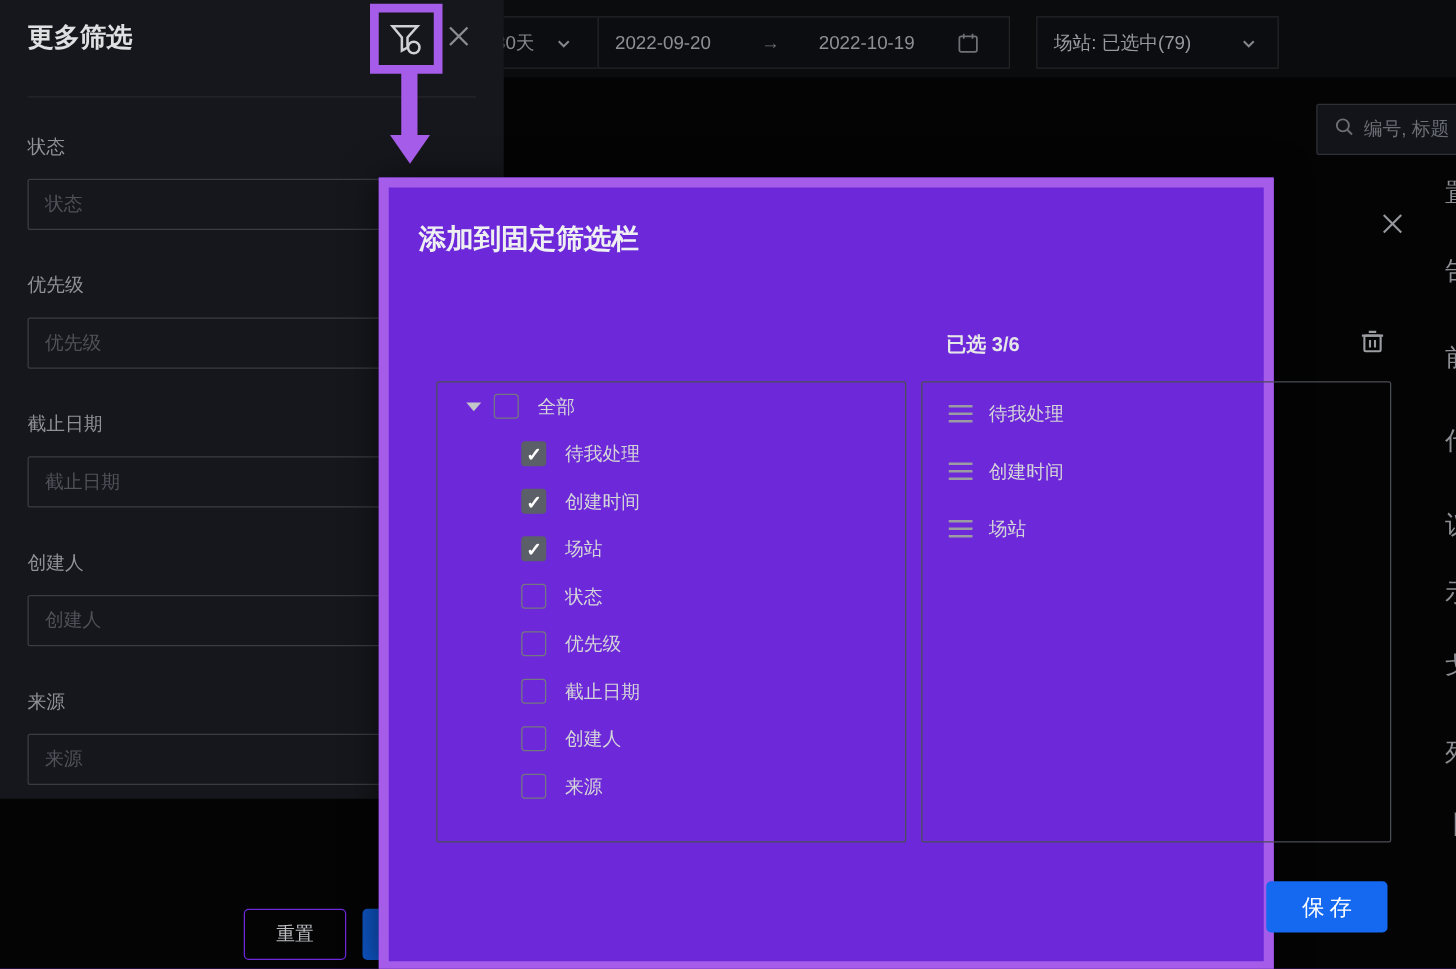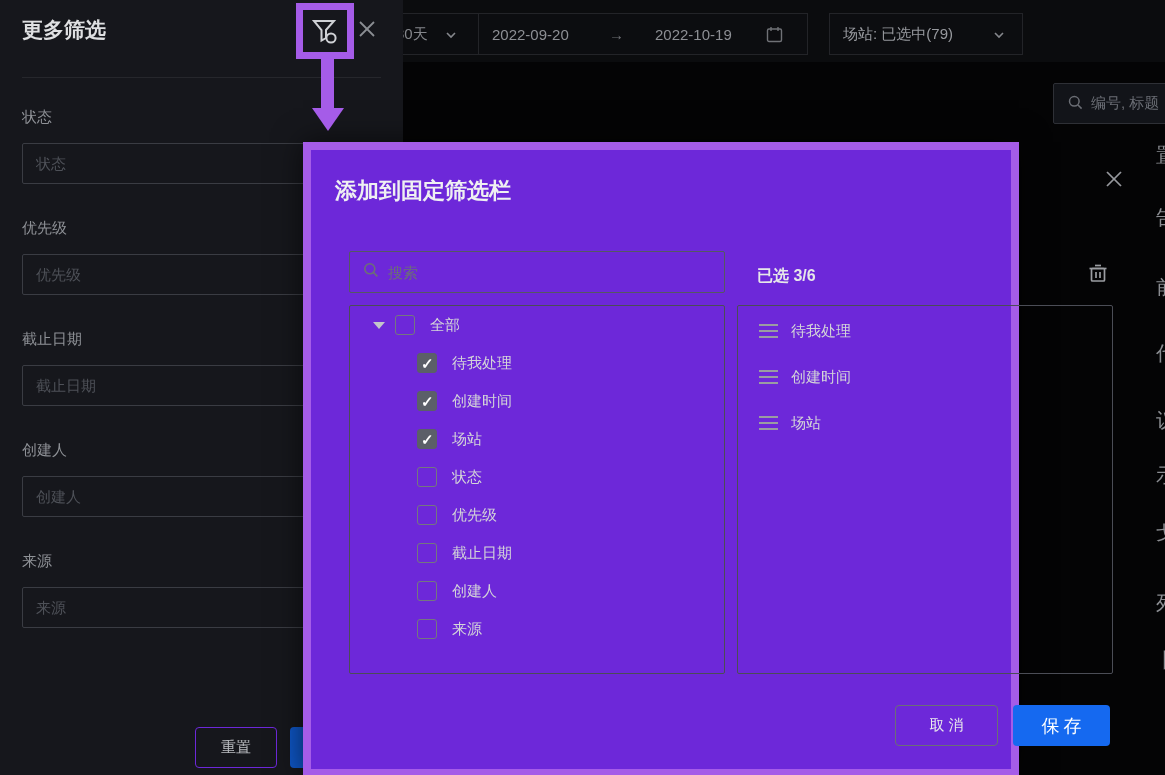--- a/index.html
+++ b/index.html
@@ -35,21 +35,21 @@
                 border:1px solid #2e3036; border-radius:2px; display:flex; align-items:center;
                 padding-left:14px; z-index:1; color:#6b6e75; font-size:15px; }
   .top-search .mag { margin-right:8px; flex:none; }
   .top-search .ph { white-space:nowrap; }
 
   
   .edge-frags { left:1156px; top:0; width:9px; height:775px; overflow:hidden; z-index:1; }
   .edge-frags span { position:absolute; left:0; width:24px; color:#8b8d92; font-size:20px; line-height:20px; }
 
   
-  .sidebar { left:0; top:0; width:403px; height:775px; background:#16171c; z-index:5; }
+  .sidebar { left:0; top:0; width:403px; height:639px; background:#16171c; z-index:5; }
   .sb-title { position:absolute; left:22px; top:16px; font-size:21px; font-weight:600; color:#dfe0e2; }
   .sb-close { position:absolute; left:355px; top:17px; width:28px; height:28px; cursor:pointer; }
   .sb-divider { position:absolute; left:22px; top:77px; width:359px; height:1px; background:#26272c; }
   .sb-field-label { position:absolute; left:22px; color:#8f9297; font-size:15px; }
   .sb-input { position:absolute; left:22px; width:359px; height:41px; background:transparent;
               border:1px solid #3a3c43; border-radius:2px; padding:0 13px; font-size:15px;
               color:#c7c9cd; font-family:"Liberation Sans", sans-serif; outline:none; }
   .sb-input::placeholder { color:#4e5158; opacity:1; }
   .sb-reset { position:absolute; left:195px; top:727px; width:82px; height:41px; background:transparent;
               border:1px solid #6d28d9; border-radius:4px; color:#bcbec2; font-size:15px; cursor:pointer;
@@ -199,29 +199,20 @@
 
 <div class="abs modal">
   <div class="md-close">
     <svg width="22" height="22" viewBox="0 0 22 22">
         <line x1="4" y1="4" x2="18" y2="18" stroke="#96989e" stroke-width="1.7"></line>
         <line x1="18" y1="4" x2="4" y2="18" stroke="#96989e" stroke-width="1.7"></line>
       </svg>
   </div>
   <div class="md-title">添加到固定筛选栏</div>
 
-  <div class="md-search">
-    <span>
-      <svg width="16" height="16" viewBox="0 0 16 16">
-          <circle cx="6.8" cy="6.8" r="5" fill="none" stroke="#6c6f77" stroke-width="1.6"></circle>
-          <line x1="10.6" y1="10.6" x2="14.4" y2="14.4" stroke="#6c6f77" stroke-width="1.6"></line>
-        </svg>
-    </span>
-    <input placeholder="搜索" style="">
-  </div>
 
   <div class="md-selcount">已选 3/6</div>
   <div class="md-trash">
     <svg width="24" height="24" viewBox="0 0 24 24">
       <rect x="5.5" y="7.5" width="13" height="12.5" rx="1" fill="none" stroke="#9b9da2" stroke-width="1.7"></rect>
       <line x1="3.5" y1="7.5" x2="20.5" y2="7.5" stroke="#9b9da2" stroke-width="1.7"></line>
       <line x1="9" y1="4.5" x2="15" y2="4.5" stroke="#9b9da2" stroke-width="1.7"></line>
       <line x1="10" y1="11" x2="10" y2="17" stroke="#9b9da2" stroke-width="1.7"></line>
       <line x1="14" y1="11" x2="14" y2="17" stroke="#9b9da2" stroke-width="1.7"></line>
     </svg>
@@ -277,21 +268,20 @@
         <span class="drag"></span>
         <span class="sel-label">创建时间</span>
       </div>
       <div class="sel-item">
         <span class="drag"></span>
         <span class="sel-label">场站</span>
       </div>
     </div>
   </div>
 
-  <button class="md-cancel">取消</button>
   <button class="md-save">保存</button>
 </div>
 
 <div class="abs anno anno-box">
   <svg width="26" height="28" viewBox="0 0 26 28">
     <path d="M2 3 h20 l-8 9 v8 l-4.5 2.5 v-10.5 z" fill="none" stroke="#cfd1d5" stroke-width="2"></path>
     <circle cx="19" cy="20" r="4.6" fill="#16171c" stroke="#cfd1d5" stroke-width="2"></circle>
   </svg>
 </div>
 <div class="abs anno anno-shaft"></div>

